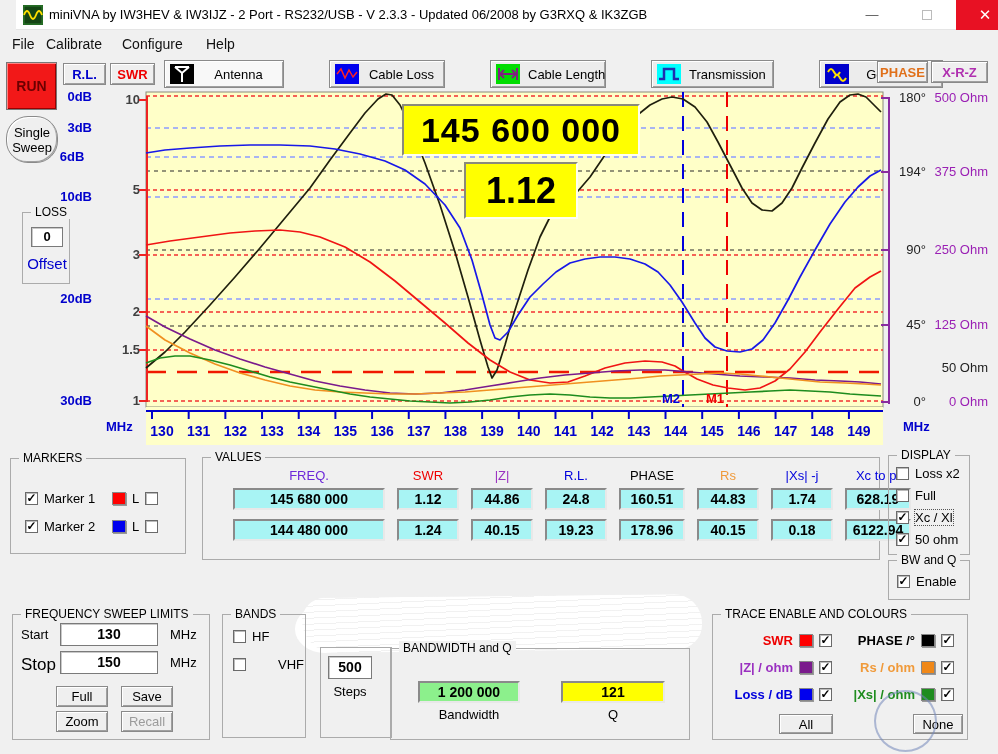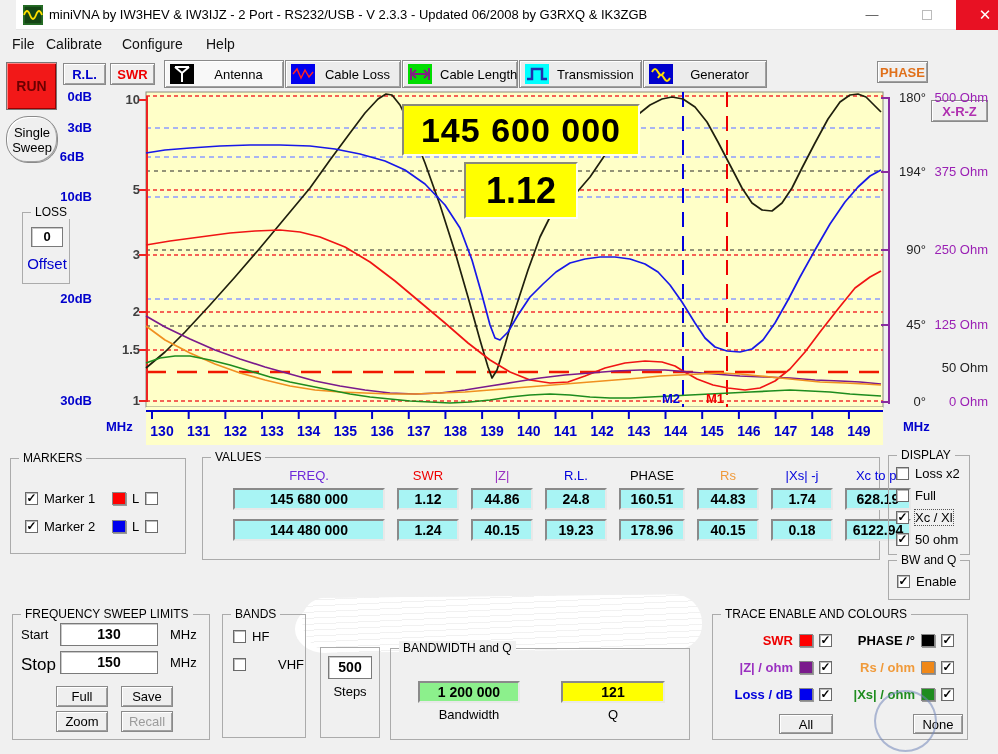--- a/index.html
+++ b/index.html
@@ -32,27 +32,27 @@
   .legend { position:absolute; top:-8px; left:8px; background:#F0F0F0; padding:0 4px; font-size:12px; color:#000; white-space:nowrap; }
 
   .checkbox { display:inline-block; width:13px; height:13px; background:#FFF; border:1px solid #6A6A6A; box-shadow: inset 1px 1px 0 #BBB; font-size:12px; line-height:11px; font-weight:bold; color:#000; text-align:center; vertical-align:middle; flex:none; }
   .swatch { display:inline-block; width:14px; height:13px; border:1px solid #888; box-shadow:1px 1px 0 #999; vertical-align:middle; flex:none; }
 
   
   .run-btn { left:6px; top:62px; width:51px; height:48px; background:#F21818; color:#6B0000; font-weight:bold; font-size:14px; box-shadow: inset 1px 1px 0 #FF8080, inset -1px -1px 0 #900; border:1px solid #777; }
   .single-sweep { left:6px; top:116px; width:52px; height:47px; flex-direction:column; line-height:15px;border-radius:22px; }
   .rl-btn { left:63px; top:63px; width:43px; height:22px; color:#0000CC; font-weight:bold; }
   .swr-btn { left:110px; top:63px; width:45px; height:22px; color:#EE0000; font-weight:bold; }
-  .tabbar { position:absolute; left:164px; top:60px; height:29px; display:flex; }
+  .tabbar { position:absolute; left:164px; top:60px; height:29px; display:flex;gap:44px; }
   .tab { height:28px; display:flex; align-items:center; background:#ECECEC; border:1px solid #8A8A8A; box-shadow: inset 1px 1px 0 #FFF, inset -1px -1px 0 #A0A0A0; padding:0 8px 0 5px; margin-right:1px; font-size:13px; }
   .tab.active { background:#F8F8F8; }
   .tab .ticon { width:24px; height:20px; margin-right:8px; flex:none; }
   .tab .tlabel { flex:1; text-align:center; white-space:nowrap; }
   .phase-btn { left:877px; top:61px; width:51px; height:22px; color:#E0701A; font-weight:bold; font-size:13px; }
-  .xrz-btn { left:931px; top:61px; width:57px; height:22px; color:#B030B0; font-weight:bold; font-size:13px;margin-top:39px; }
+  .xrz-btn { left:931px; top:61px; width:57px; height:22px; color:#B030B0; font-weight:bold; font-size:13px; }
 
   
   .db-label { position:absolute; width:40px; text-align:right; font-size:13px; font-weight:bold; color:#0000CC; }
   .swr-label { position:absolute; width:30px; text-align:right; font-size:13px; font-weight:bold; color:#404040; }
   .mhz-label { position:absolute; font-size:13px; font-weight:bold; color:#0000CC; }
 
   
   .loss-group { left:22px; top:212px; width:48px; height:72px; }
   .loss-input { position:absolute; left:8px; top:14px; width:32px; height:20px; font-size:13px; font-weight:bold; line-height:18px; }
   .loss-offset { position:absolute; left:2px; top:42px; width:44px; text-align:center; font-size:15px; color:#0000CC; }
@@ -400,21 +400,21 @@
           <span class="checkbox"></span>
           <span>HF</span>
         </div>
         <div class="check-row" style="left: 10px; top: 42px; gap: 32px;">
           <span class="checkbox"></span>
           <span>VHF</span>
         </div>
       </div>
   </div>
 
-  <div class="group" style="left:320px; top:647px; width:60px; height:91px;padding-left:30px;">
+  <div class="group" style="left:320px; top:647px; width:72px; height:91px;padding-left:30px;">
     <div class="inset-box abs" style="left:7px; top:8px; width:44px; height:23px; font-size:14px; font-weight:bold; line-height:21px;">500</div>
     <div class="abs" style="left:0; top:36px; width:58px; text-align:center; font-size:13px;">Steps</div>
   </div>
 
   <div class="group" style="left:390px; top:648px; width:300px; height:92px;">
     <span class="legend">BANDWIDTH and Q</span>
     <div class="abs" style="left:27px; top:32px; width:102px; height:22px; background:#8CF08C; border:2px solid; border-color:#8A8A8A #E8E8E8 #E8E8E8 #8A8A8A; font-size:14px; font-weight:bold; text-align:center; line-height:18px;">1 200 000</div>
     <div class="abs" style="left:27px; top:58px; width:102px; text-align:center; font-size:13px;">Bandwidth</div>
     <div class="abs" style="left:170px; top:32px; width:104px; height:22px; background:#FFFF00; border:2px solid; border-color:#8A8A8A #E8E8E8 #E8E8E8 #8A8A8A; font-size:14px; font-weight:bold; text-align:center; line-height:18px;">121</div>
     <div class="abs" style="left:170px; top:58px; width:104px; text-align:center; font-size:13px;">Q</div>

